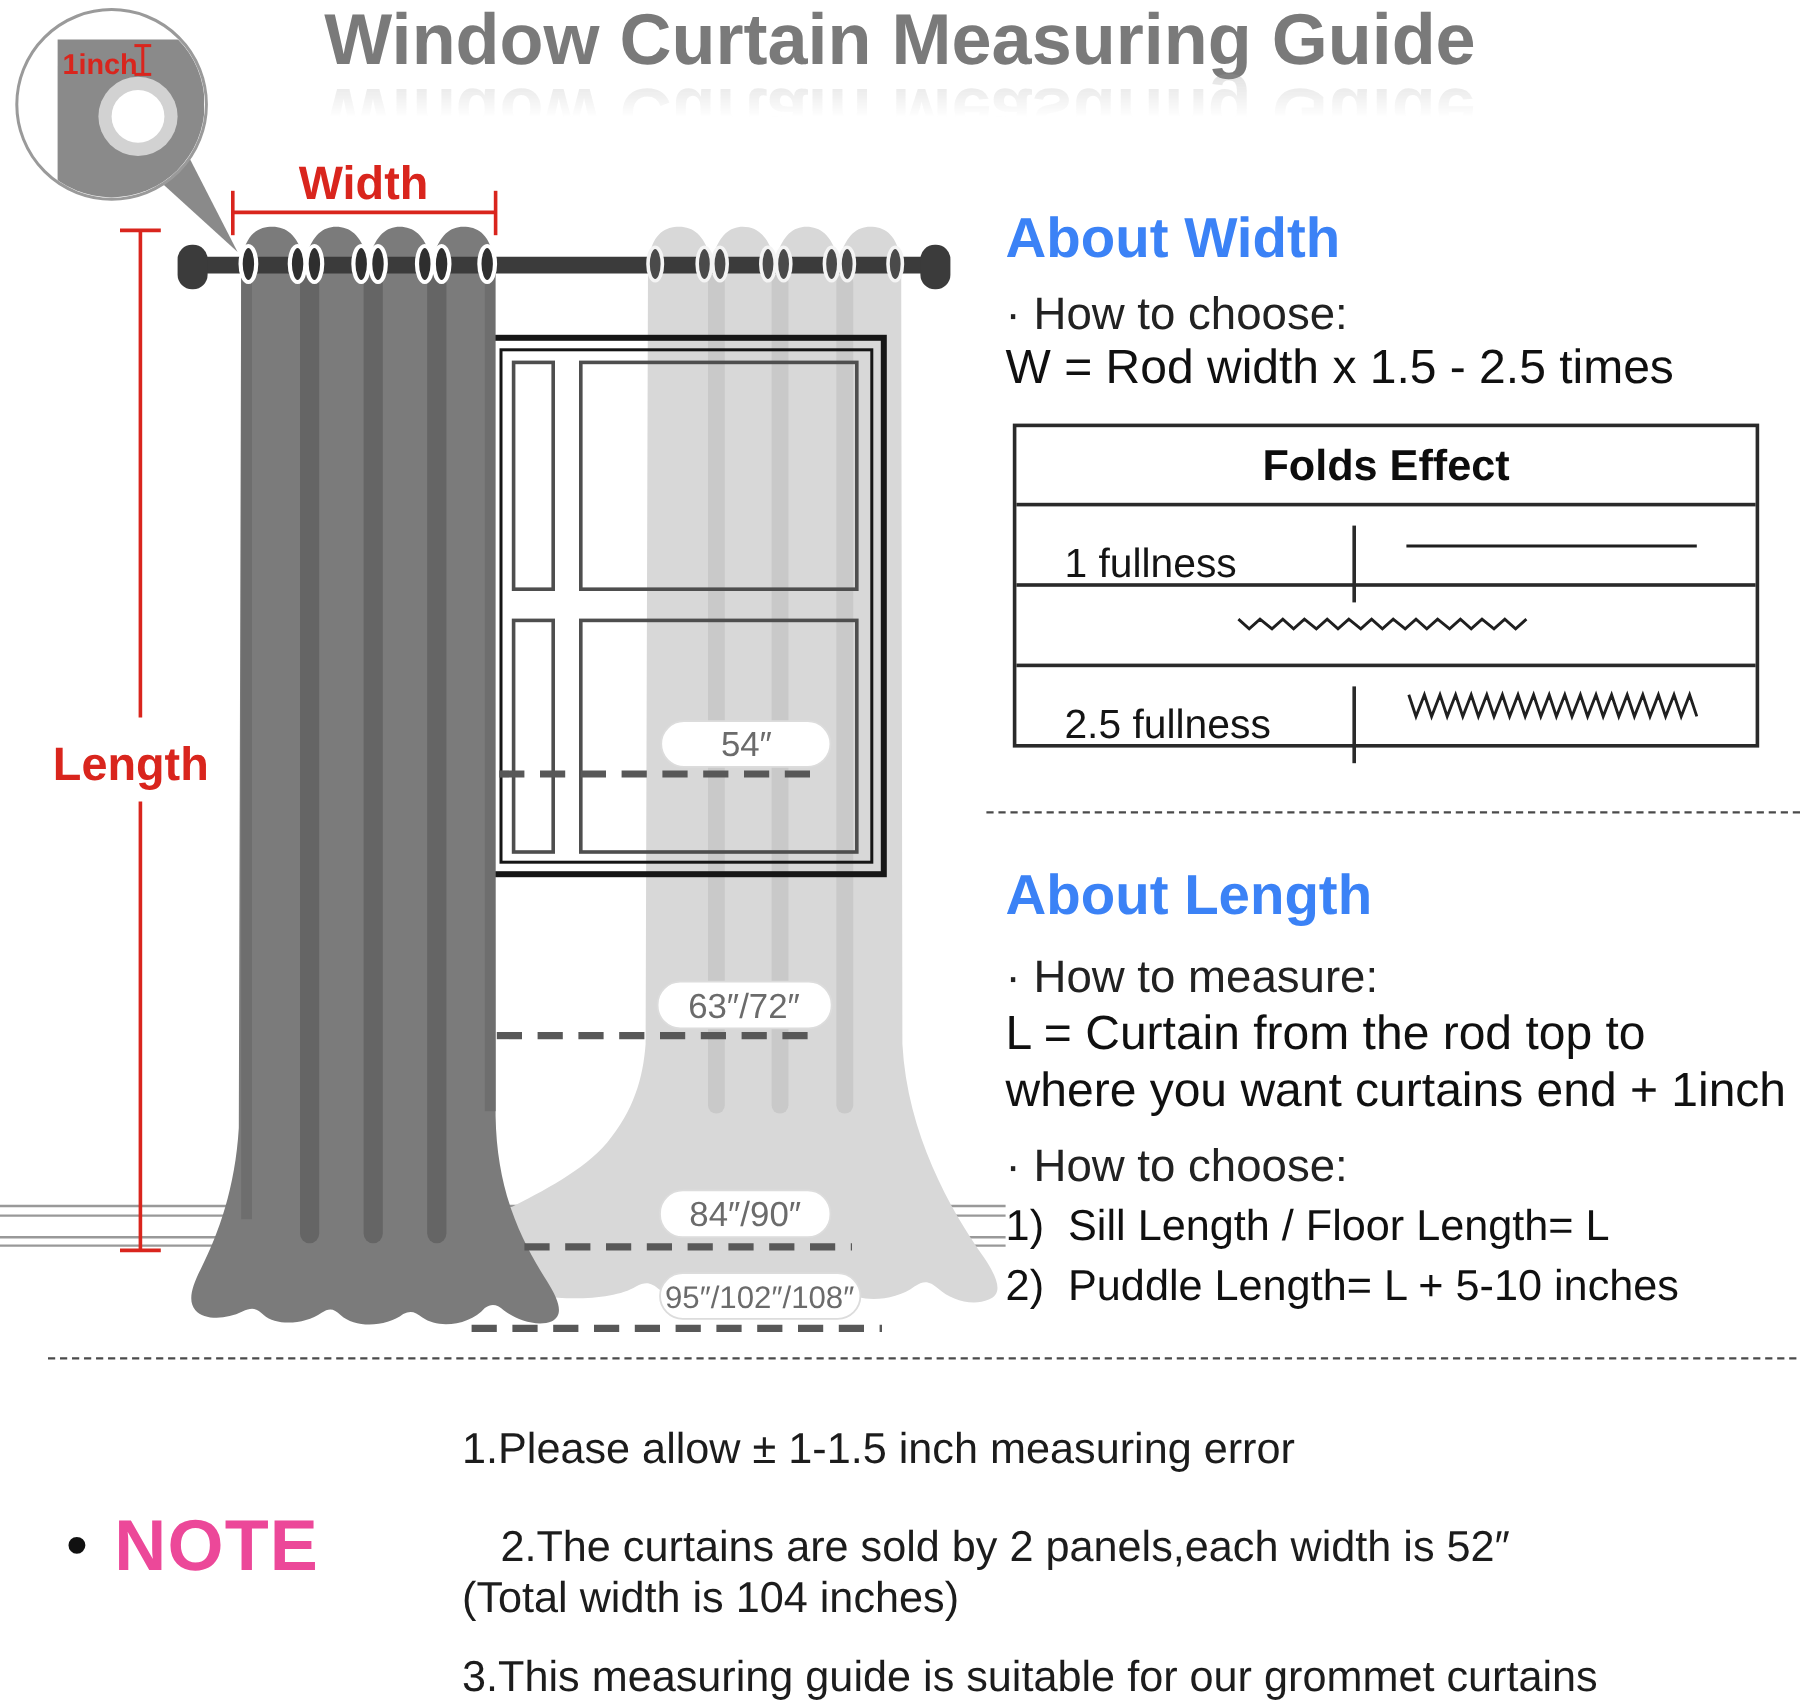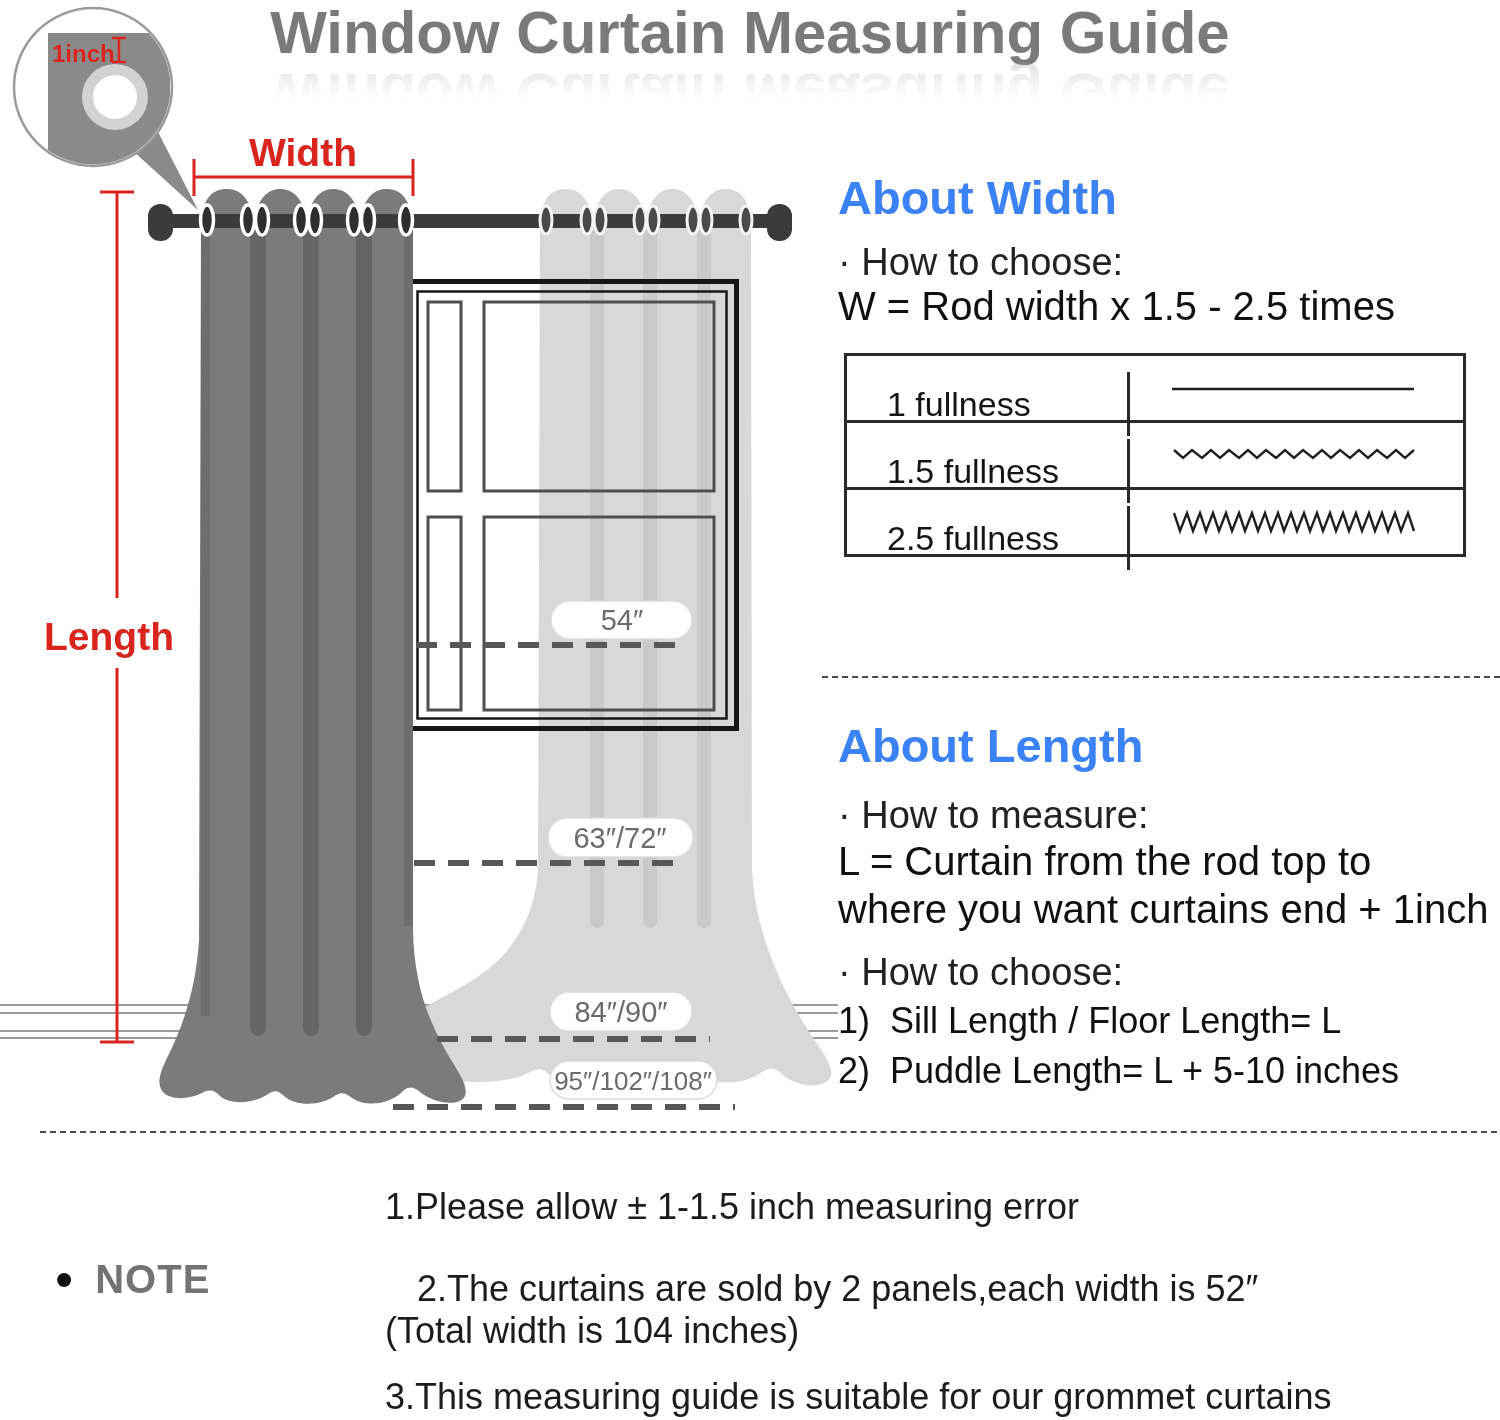--- a/index.html
+++ b/index.html
@@ -38,21 +38,21 @@
   .ft-label{width:283px;padding-left:40px;box-sizing:border-box;font-size:34px;color:#141414;
     border-right:3px solid #2a2a2a;height:100%;display:flex;align-items:center;margin-top:32px;}
   .ft-effect{flex:1;display:flex;align-items:center;justify-content:center;height:100%;}
 
   
   .dash-sep{border-top:2px dashed #4a4a4a;height:0;z-index:3;}
 
   
   .note-block{left:55px;top:1253px;display:flex;align-items:center;gap:22px;z-index:3;}
   .note-bullet{font-size:52px;color:#111;line-height:1;}
-  .note-word{font-size:40px;font-weight:bold;color:#737373;letter-spacing:1px;}
+  .note-word{font-size:60px;font-weight:bold;color:#ec4899;letter-spacing:1px;}
   .note-item{left:385px;font-size:36px;color:#1c1c1c;z-index:3;}
 </style>
 </head>
 <body>
 
 <div class="abs page-title">Window Curtain Measuring Guide</div>
 <div class="abs title-reflection">Window Curtain Measuring Guide</div>
 
 <svg id="diagram" class="abs" width="840" height="1160" viewBox="0 0 840 1160">
 
@@ -198,30 +198,30 @@
       <line x1="112" y1="62" x2="126" y2="62"></line>
     </g>
   </g>
 </svg>
 
 <div class="abs rc h-about" style="top:170px;">About Width</div>
 <div class="abs rc body-line" style="top:241px;">· How to choose:</div>
 <div class="abs rc formula-line" style="top:284px;">W = Rod width x 1.5 - 2.5 times</div>
 
 <div class="abs folds-table">
+  <div class="ft-header">Folds Effect</div>
   <div class="ft-row">
     <div class="ft-label">1 fullness</div>
     <div class="ft-effect">
       <svg width="290" height="38" viewBox="0 0 290 38">
         <line x1="20" y1="20" x2="262" y2="20" stroke="#1f1f1f" stroke-width="2.6"></line>
       </svg>
     </div>
   </div>
   <div class="ft-row">
-    <div class="ft-label">1.5 fullness</div>
     <div class="ft-effect">
       <svg width="290" height="38" viewBox="0 0 290 38">
         <polyline fill="none" stroke="#1f1f1f" stroke-width="2.4" points="22,14 31,22 40,14 50,22 59,14 68,22 77,14 87,22 96,14 105,22 114,14 124,22 133,14 142,22 151,14 161,22 170,14 179,22 188,14 198,22 207,14 216,22 225,14 235,22 244,14 253,22 262,14"></polyline>
       </svg>
     </div>
   </div>
   <div class="ft-row">
     <div class="ft-label">2.5 fullness</div>
     <div class="ft-effect">
       <svg width="290" height="38" viewBox="0 0 290 38">

